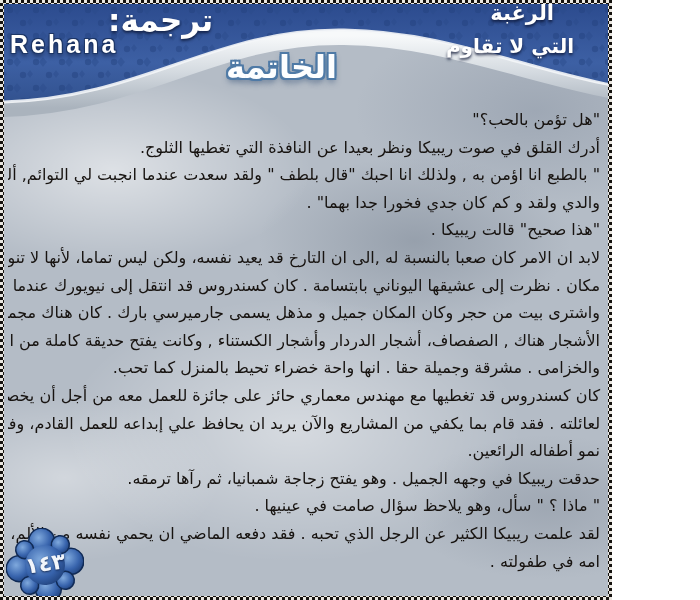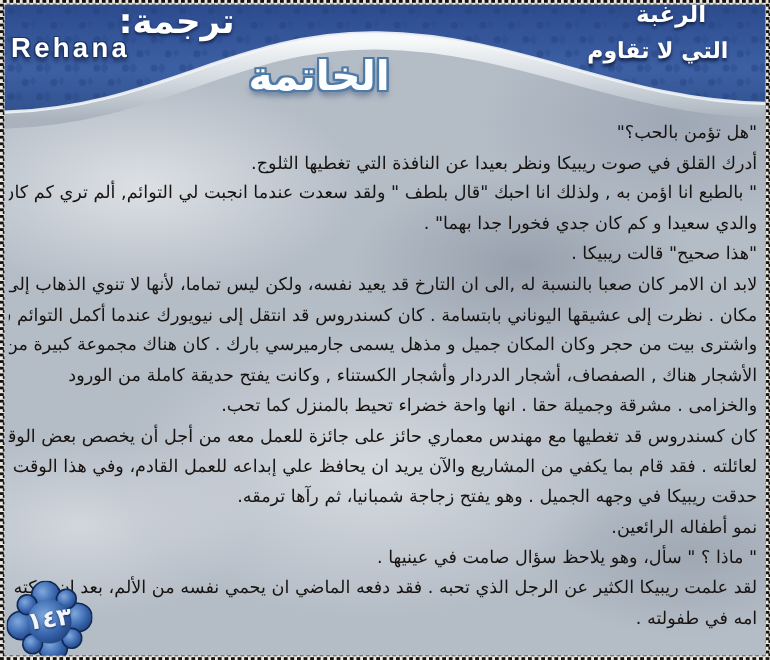--- a/index.html
+++ b/index.html
@@ -1,17 +1,17 @@
 <!DOCTYPE html>
 <html lang="ar"><head>
 <meta charset="utf-8">
 <style>
   html,body{margin:0;padding:0;}
   body{width:700px;height:600px;font-family:"DejaVu Sans",sans-serif;}
-  .frame{position:relative;width:700px;height:600px;overflow:hidden;
+  .frame{position:relative;width:612px;height:600px;overflow:hidden;
     background:repeating-conic-gradient(#15120f 0% 25%, #e9e6e0 0% 50%) 0 0/6px 6px;}
   .page{position:absolute;inset:4px;overflow:hidden;
     background:
       radial-gradient(ellipse 320px 160px at 18% 28%, rgba(255,255,255,.55), transparent 62%),
       radial-gradient(ellipse 260px 140px at 68% 40%, rgba(96,108,124,.35), transparent 60%),
       radial-gradient(ellipse 380px 220px at 48% 72%, rgba(255,255,255,.45), transparent 60%),
       radial-gradient(ellipse 300px 160px at 88% 18%, rgba(118,130,148,.35), transparent 60%),
       radial-gradient(ellipse 260px 140px at 10% 80%, rgba(255,255,255,.4), transparent 60%),
       radial-gradient(ellipse 240px 120px at 90% 85%, rgba(110,120,135,.3), transparent 60%),
       #b4bcc6;}
@@ -19,21 +19,21 @@
   .hdrText{position:absolute;color:#fff;font-weight:bold;direction:rtl;white-space:nowrap;}
   .translator-label{left:104px;top:-2px;font-size:31px;
     text-shadow:0 2px 3px rgba(10,20,50,.8);}
   .translator-name{left:6px;top:26px;font-family:Liberation Sans, sans-serif;font-size:25px;
     letter-spacing:3px;direction:ltr;
     text-shadow:-1px -1px 0 #1d3666,1px -1px 0 #1d3666,-1px 1px 0 #1d3666,1px 1px 0 #1d3666,0 3px 4px rgba(10,20,50,.7);}
   .book-title-1{right:54px;top:-3px;font-size:21px;
     text-shadow:0 2px 3px rgba(10,20,50,.85);}
   .book-title-2{right:34px;top:30px;font-size:20px;
     text-shadow:0 2px 3px rgba(10,20,50,.85);}
-  .chapter-title{position:absolute;left:222px;top:44px;font-size:37px;font-weight:bold;
+  .chapter-title{position:absolute;left:222px;top:44px;font-size:32px;font-weight:bold;
     color:#fdfeff;direction:rtl;white-space:nowrap;
     text-shadow:-2px -2px 0 #4f7aa6,2px -2px 0 #4f7aa6,-2px 2px 0 #4f7aa6,2px 2px 0 #4f7aa6,
                  0 -2px 0 #4f7aa6,0 2px 0 #4f7aa6,-2px 0 0 #4f7aa6,2px 0 0 #4f7aa6,
                  0 4px 6px rgba(40,70,110,.6);}
   .bodyText{position:absolute;top:102px;left:4px;right:4px;bottom:2px;
     direction:rtl;text-align:right;color:#171310;font-size:16px;line-height:27.6px;
     overflow:hidden;}
   .text-line{padding:0 4px;white-space:nowrap;}
   .pageBadge{position:absolute;left:2px;top:524px;width:78px;height:74px;}
   .badgeNum{position:absolute;left:0;top:0;width:78px;height:70px;display:flex;
@@ -78,31 +78,31 @@
     <div class="hdrText translator-label">ترجمة:</div>
     <div class="hdrText translator-name">Rehana</div>
     <div class="hdrText book-title-1">الرغبة</div>
     <div class="hdrText book-title-2">التي لا تقاوم</div>
     <div class="chapter-title">الخاتمة</div>
 
     <div class="bodyText">
         <div class="text-line">"هل تؤمن بالحب؟"</div>
         <div class="text-line">أدرك القلق في صوت ريبيكا ونظر بعيدا عن النافذة التي تغطيها الثلوج.</div>
         <div class="text-line">" بالطبع انا اؤمن به , ولذلك انا احبك "قال بلطف " ولقد سعدت عندما انجبت لي التوائم, ألم تري كم كان</div>
-        <div class="text-line">والدي سعيدا و كم كان جدي فخورا جدا بهما" .</div>
+        <div class="text-line">والدي ولقد و كم كان جدي فخورا جدا بهما" .</div>
         <div class="text-line">"هذا صحيح" قالت ريبيكا .</div>
         <div class="text-line">لابد ان الامر كان صعبا بالنسبة له ,الى ان التارخ قد يعيد نفسه، ولكن ليس تماما، لأنها لا تنوي الذهاب إلى أي</div>
         <div class="text-line">مكان . نظرت إلى عشيقها اليوناني بابتسامة . كان كسندروس قد انتقل إلى نيويورك عندما أكمل التوائم ستة أشهر</div>
         <div class="text-line">واشترى بيت من حجر وكان المكان جميل و مذهل يسمى جارميرسي بارك . كان هناك مجموعة كبيرة من</div>
         <div class="text-line">الأشجار هناك , الصفصاف، أشجار الدردار وأشجار الكستناء , وكانت يفتح حديقة كاملة من الورود</div>
         <div class="text-line">والخزامى . مشرقة وجميلة حقا . انها واحة خضراء تحيط بالمنزل كما تحب.</div>
         <div class="text-line">كان كسندروس قد تغطيها مع مهندس معماري حائز على جائزة للعمل معه من أجل أن يخصص بعض الوقت</div>
         <div class="text-line">لعائلته . فقد قام بما يكفي من المشاريع والآن يريد ان يحافظ علي إبداعه للعمل القادم، وفي هذا الوقت سوف يتابع</div>
+        <div class="text-line">نمو أطفاله الرائعين.</div>
         <div class="text-line">حدقت ريبيكا في وجهه الجميل . وهو يفتح زجاجة شمبانيا، ثم رآها ترمقه.</div>
-        <div class="text-line">نمو أطفاله الرائعين.</div>
         <div class="text-line">" ماذا ؟ " سأل، وهو يلاحظ سؤال صامت في عينيها .</div>
         <div class="text-line">لقد علمت ريبيكا الكثير عن الرجل الذي تحبه . فقد دفعه الماضي ان يحمي نفسه من الألم، بعد ان تركته</div>
         <div class="text-line">امه في طفولته .</div>
       </div>
 
     <div class="pageBadge">
       <svg width="78" height="74" viewBox="0 0 78 74">
         <defs>
           <radialGradient id="badgeGrad" cx="0.4" cy="0.35" r="0.8">
             <stop offset="0" stop-color="#7fa9dd"></stop>

